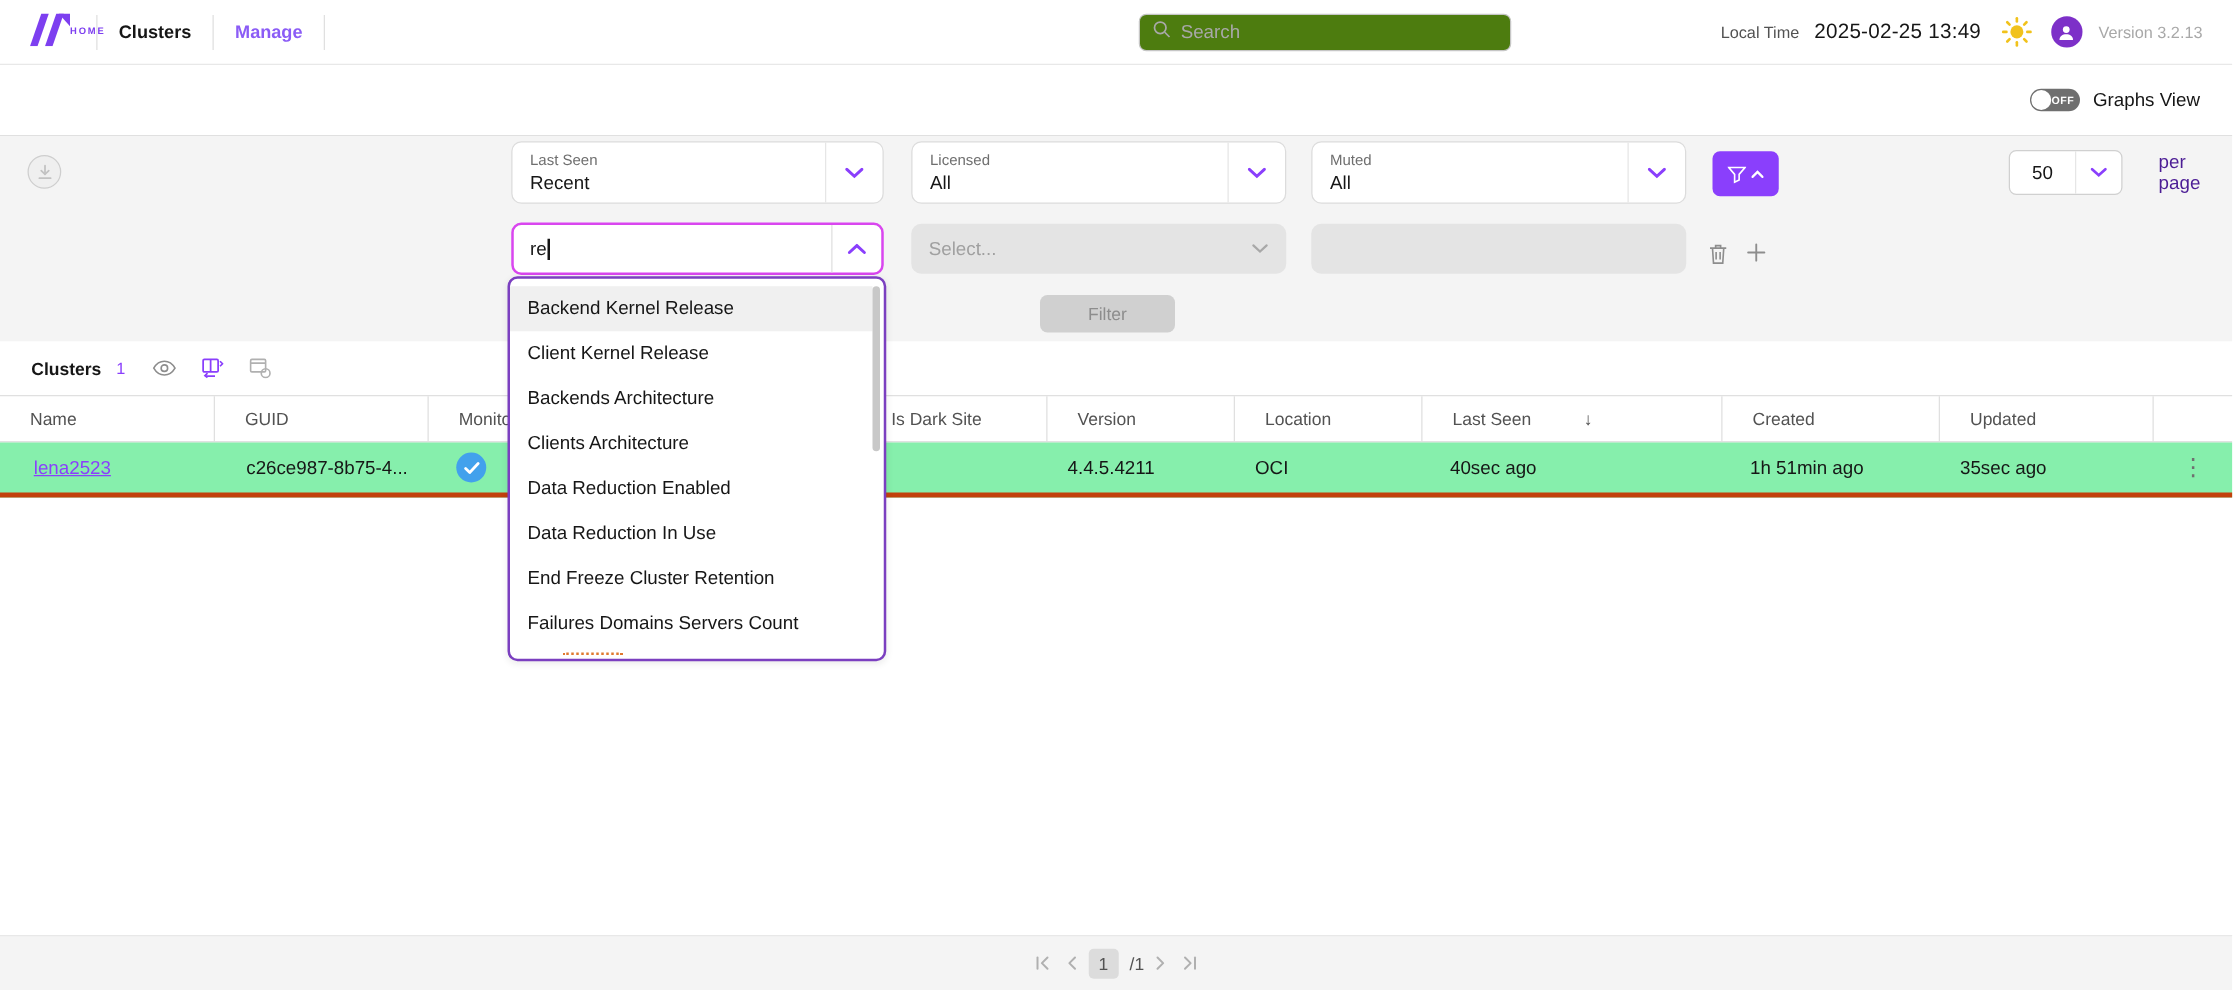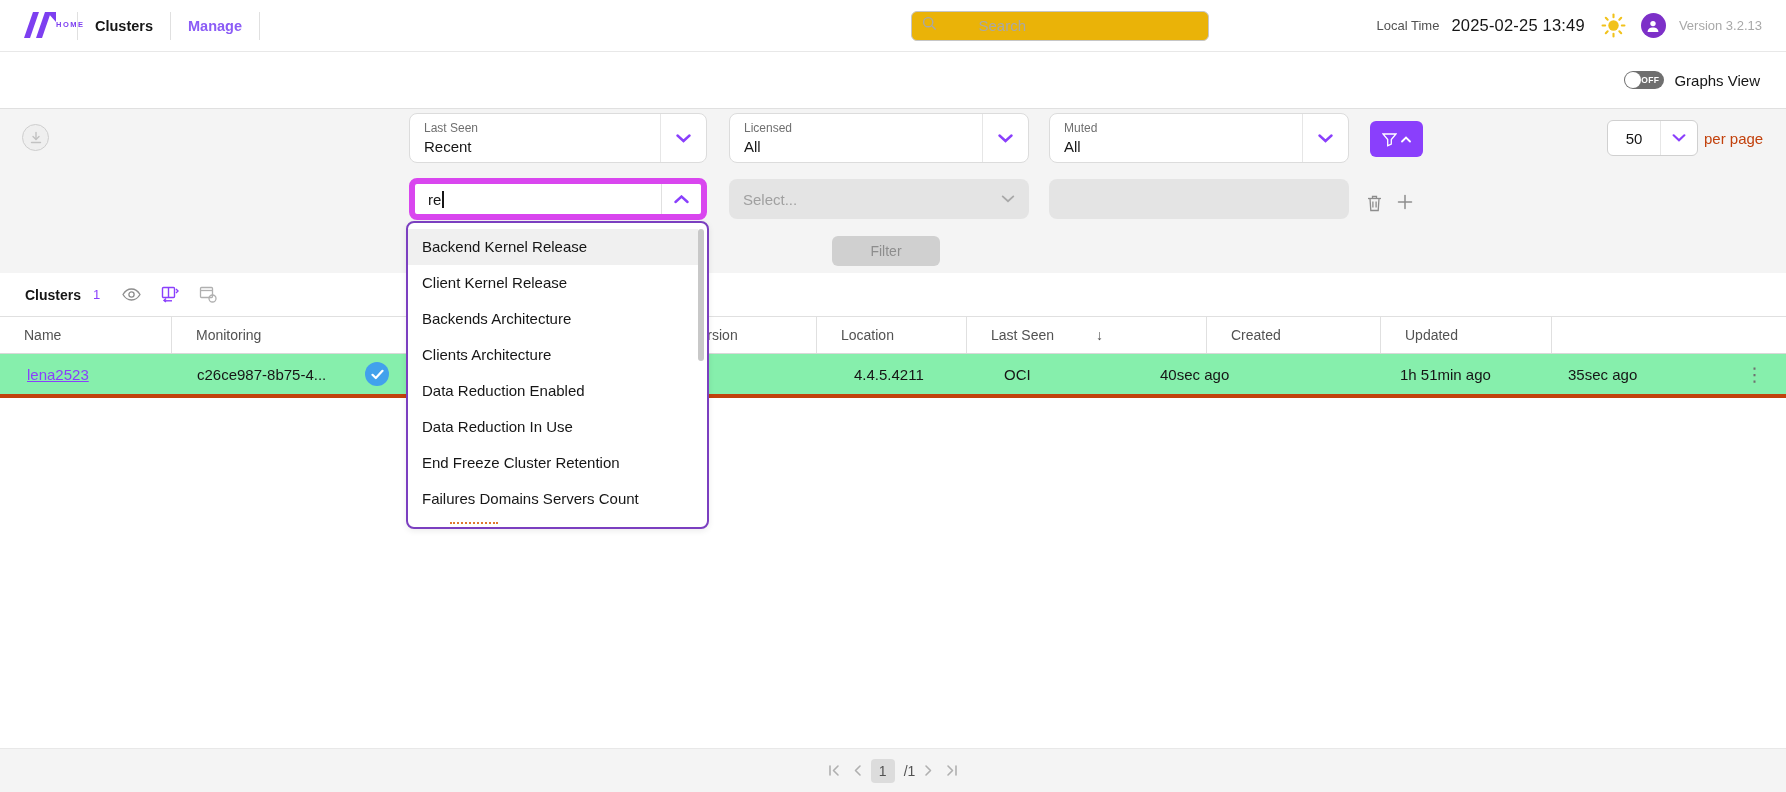--- a/index.html
+++ b/index.html
@@ -6,21 +6,21 @@
   body { font-family: "Liberation Sans", sans-serif; background: #fff; }
   .page { position: relative; width: 1786px; height: 792px; background: #fff; overflow: hidden; }
 
   
   .topbar { height: 52px; display: flex; align-items: center; padding: 0 24px 0 22px; border-bottom: 1px solid #e8e8e8; background: #fff; }
   .logo { display: flex; flex-direction: row; align-items: center; width: 40px; }
   .logo-home { font-size: 7.5px; font-weight: bold; letter-spacing: 1.5px; color: #7d3ff0; margin-top: -2px; }
   .vdiv { width: 1px; height: 28px; background: #e0e0e0; margin: 0 15px; }
   .nav-tab { font-size: 14.5px; color: #8b5cf6; padding: 0 2px; cursor: pointer; font-weight: bold; }
   .nav-tab.active { font-weight: bold; color: #161616; }
-  .search-wrap { margin-left: auto; margin-right: 168px; width: 298px; height: 30px; border: 1px solid #c6c6c6; border-radius: 6px; display: flex; align-items: center; padding: 0 10px; background: #eab308; gap: 34px; }
+  .search-wrap { margin-left: auto; margin-right: 168px; width: 298px; height: 30px; border: 1px solid #c6c6c6; border-radius: 6px; display: flex; align-items: center; padding: 0 10px; background: #4d7c0f; }
   .search-wrap input { border: none; outline: none; flex: 1; font-size: 15px; font-family: "Liberation Sans", sans-serif; color: #161616; margin-left: 8px; background: transparent; }
   .search-wrap input::placeholder { color: #a8a8a8; }
   .ltime-label { font-size: 13px; color: #525252; }
   .ltime-value { font-size: 16.5px; color: #161616; margin-left: 12px; letter-spacing: .2px; }
   .sun { margin-left: 16px; display: flex; }
   .avatar { margin-left: 15px; width: 25px; height: 25px; border-radius: 50%; background: #7d30c8; display: flex; align-items: center; justify-content: center; }
   .version { margin-left: 13px; font-size: 13px; color: #a8a8a8; }
 
   
   .viewbar { height: 57px; display: flex; align-items: center; justify-content: flex-end; padding-right: 26px; border-bottom: 1px solid #e0e0e0; background: #fff; }
@@ -35,23 +35,23 @@
   .fselect { position: absolute; top: 4px; height: 50px; background: #fff; border: 1px solid #dcdcdc; border-radius: 8px; display: flex; cursor: pointer; }
   .fselect-main { flex: 1; padding: 7px 0 0 14px; }
   .fselect-label { font-size: 12px; color: #6f6f6f; }
   .fselect-value { font-size: 15px; color: #161616; margin-top: 3px; }
   .fselect-chev { width: 46px; border-left: 1px solid #e6e6e6; display: flex; align-items: center; justify-content: center; }
   .filter-toggle-btn { position: absolute; left: 1370px; top: 12px; width: 53px; height: 36px; background: #8a3ffc; border: none; border-radius: 6px; display: flex; align-items: center; justify-content: center; gap: 4px; cursor: pointer; }
   .perpage { position: absolute; left: 1607px; top: 11px; display: flex; align-items: center; }
   .perpage-box { width: 91px; height: 36px; background: #fff; border: 1px solid #d0d0d0; border-radius: 6px; display: flex; cursor: pointer; }
   .perpage-val { width: 52px; display: flex; align-items: center; justify-content: center; font-size: 15px; color: #161616; }
   .perpage-chev { flex: 1; border-left: 1px solid #e6e6e6; display: flex; align-items: center; justify-content: center; }
-  .perpage-label { margin-left: 6px; font-size: 15px; color: #c2410c; }
-
-  .field-input { position: absolute; left: 409px; top: 69px; width: 298px; height: 42px; background: #fff; border: 6px solid #d946ef; border-radius: 8px; display: flex; cursor: text; }
+  .perpage-label { margin-left: 29px; font-size: 15px; color: #4c1d95; }
+
+  .field-input { position: absolute; left: 409px; top: 69px; width: 298px; height: 42px; background: #fff; border: 2px solid #d946ef; border-radius: 8px; display: flex; cursor: text; }
   .field-input-text { flex: 1; display: flex; align-items: center; padding-left: 13px; font-size: 15px; color: #161616; }
   .caret { display: inline-block; width: 1.5px; height: 17px; background: #161616; margin-left: 1px; }
   .field-input-chev { width: 40px; border-left: 1px solid #e0e0e0; display: flex; align-items: center; justify-content: center; cursor: pointer; }
   .dis-select { position: absolute; left: 729px; top: 70px; width: 300px; height: 40px; background: #e4e4e4; border-radius: 8px; display: flex; align-items: center; }
   .dis-select-text { flex: 1; padding-left: 14px; font-size: 15px; color: #a0a0a0; }
   .dis-select-chev { width: 42px; display: flex; align-items: center; justify-content: center; }
   .dis-input { position: absolute; left: 1049px; top: 70px; width: 300px; height: 40px; background: #e4e4e4; border: none; border-radius: 8px; }
   .icon-btn { position: absolute; background: none; border: none; cursor: pointer; display: flex; align-items: center; justify-content: center; }
   .filter-submit { position: absolute; left: 832px; top: 127px; width: 108px; height: 30px; background: #d0d0d0; color: #8d8d8d; font-size: 14px; font-family: "Liberation Sans", sans-serif; border: none; border-radius: 6px; }
 
@@ -302,20 +302,21 @@
       <svg width="18" height="17" viewBox="0 0 18 17" fill="none" stroke="#b0b0b0" stroke-width="1.3">
         <rect x="1.5" y="1.5" width="12" height="10" rx="1"></rect>
         <line x1="1.5" y1="4.5" x2="13.5" y2="4.5"></line>
         <circle cx="13.5" cy="12.5" r="3.5"></circle>
       </svg>
     </button>
   </div>
 
   <div class="thead">
     <div class="th c0">Name</div>
+    <div class="th c1">GUID</div>
     <div class="th c2">Monitoring</div>
     <div class="th c3">Is Dark Site</div>
     <div class="th c4">Version</div>
     <div class="th c5">Location</div>
     <div class="th c6">
       <span>Last Seen</span>
       <span class="sort-arrow">↓</span>
     </div>
     <div class="th c7">Created</div>
     <div class="th c8">Updated</div>

